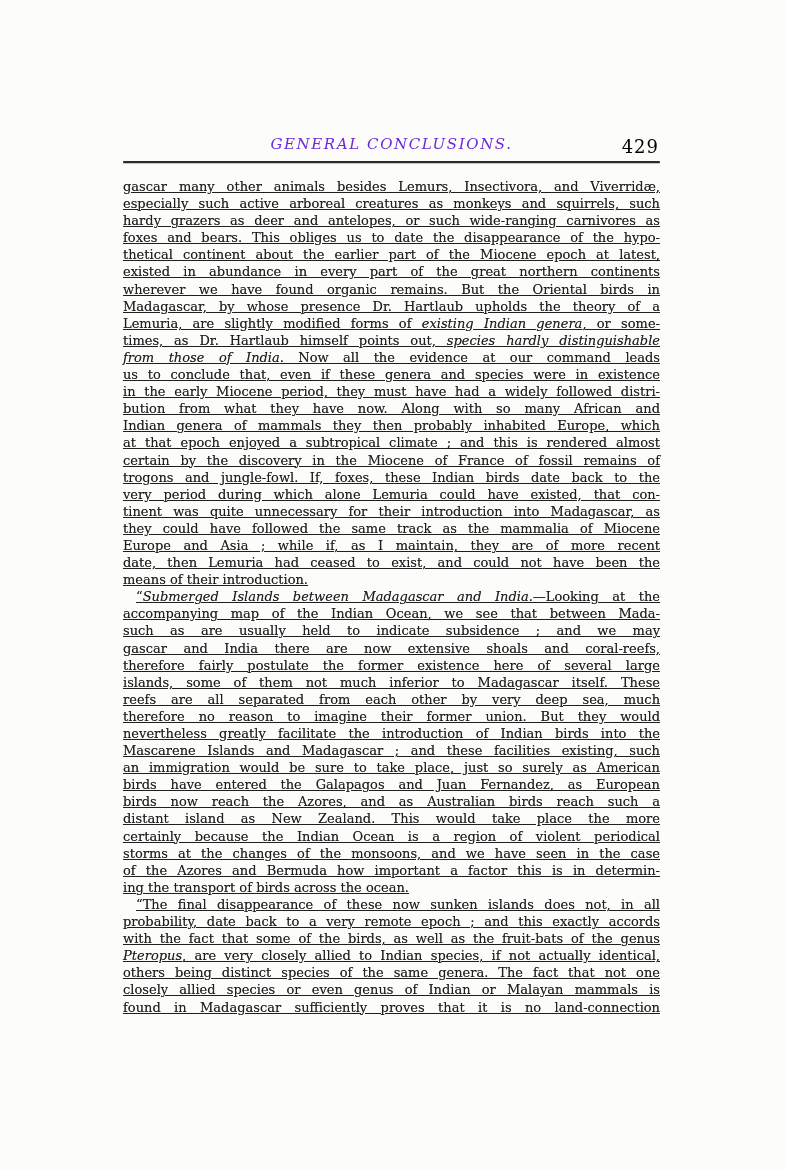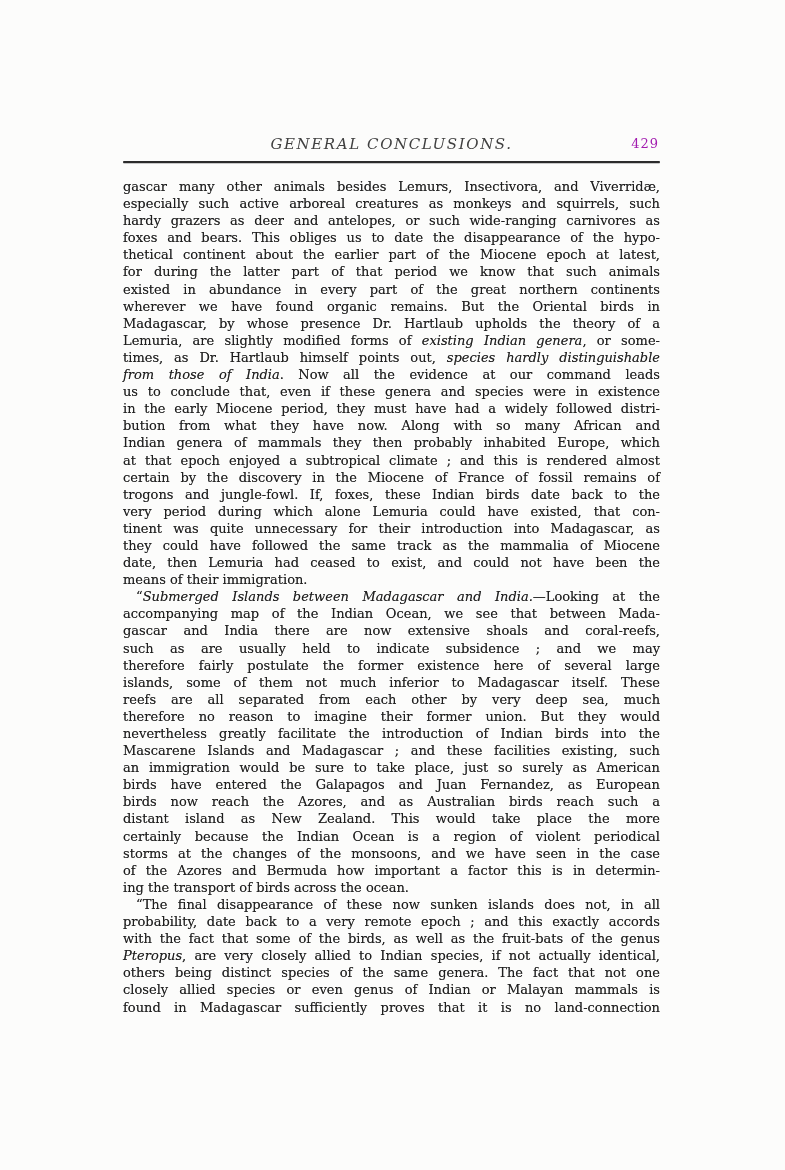--- a/index.html
+++ b/index.html
@@ -28,30 +28,30 @@
   }
   .running-head {
     position: absolute;
     left: 0;
     right: 0;
     top: 0;
     text-align: center;
     font-style: italic;
     font-size: 15px;
     letter-spacing: 1.6px;
-    color: #404040;
+    color: #6d28d9;
     white-space: nowrap;
   }
   .page-number {
     position: absolute;
     right: 1px;
     top: 1px;
-    font-size: 13px;
+    font-size: 18px;
     letter-spacing: 1px;
-    color: #a21caf;
+    color: #000000;
   }
   .head-rule {
     position: absolute;
     left: 123px;
     top: 161px;
     width: 537px;
     height: 2px;
     background: #2b2b2b;
     box-shadow: 0 0.5px 0.6px rgba(20,20,20,0.45);
     border-radius: 1px;
@@ -61,20 +61,21 @@
     left: 123px;
     top: 178px;
     width: 537px;
     font-size: 13px;
     line-height: 17.1px;
     text-shadow: 0 0 0.35px rgba(25,25,25,0.55);
   }
   .line {
     text-align: justify;
     text-align-last: justify;
+    text-decoration: underline;
   }
   .line.para-end {
     text-align-last: left;
   }
   .line.indent {
     text-indent: 13px;
   }
   .seg.italic {
     font-style: italic;
   }
@@ -87,43 +88,43 @@
     <div class="running-head">GENERAL CONCLUSIONS.</div>
     <div class="page-number">429</div>
   </div>
   <div class="head-rule"></div>
   <div class="text-block">
       <div class="line"><span class="seg">gascar many other animals besides Lemurs, Insectivora, and Viverridæ,</span></div>
       <div class="line"><span class="seg">especially such active arboreal creatures as monkeys and squirrels, such</span></div>
       <div class="line"><span class="seg">hardy grazers as deer and antelopes, or such wide-ranging carnivores as</span></div>
       <div class="line"><span class="seg">foxes and bears. This obliges us to date the disappearance of the hypo-</span></div>
       <div class="line"><span class="seg">thetical continent about the earlier part of the Miocene epoch at latest,</span></div>
-      <div class="line"><span class="seg">for during the latter part of that period we know that such animals</span></div>
       <div class="line"><span class="seg">existed in abundance in every part of the great northern continents</span></div>
       <div class="line"><span class="seg">wherever we have found organic remains. But the Oriental birds in</span></div>
       <div class="line"><span class="seg">Madagascar, by whose presence Dr. Hartlaub upholds the theory of a</span></div>
       <div class="line"><span class="seg">Lemuria, are slightly modified forms of </span><span class="seg italic">existing Indian genera</span><span class="seg">, or some-</span></div>
       <div class="line"><span class="seg">times, as Dr. Hartlaub himself points out, </span><span class="seg italic">species hardly distinguishable</span></div>
       <div class="line"><span class="seg italic">from those of India</span><span class="seg">. Now all the evidence at our command leads</span></div>
       <div class="line"><span class="seg">us to conclude that, even if these genera and species were in existence</span></div>
       <div class="line"><span class="seg">in the early Miocene period, they must have had a widely followed distri-</span></div>
       <div class="line"><span class="seg">bution from what they have now. Along with so many African and</span></div>
       <div class="line"><span class="seg">Indian genera of mammals they then probably inhabited Europe, which</span></div>
       <div class="line"><span class="seg">at that epoch enjoyed a subtropical climate ; and this is rendered almost</span></div>
       <div class="line"><span class="seg">certain by the discovery in the Miocene of France of fossil remains of</span></div>
       <div class="line"><span class="seg">trogons and jungle-fowl. If, foxes, these Indian birds date back to the</span></div>
       <div class="line"><span class="seg">very period during which alone Lemuria could have existed, that con-</span></div>
       <div class="line"><span class="seg">tinent was quite unnecessary for their introduction into Madagascar, as</span></div>
       <div class="line"><span class="seg">they could have followed the same track as the mammalia of Miocene</span></div>
+      <div class="line"><span class="seg">Europe and Asia ; while if, as I maintain, they are of more recent</span></div>
       <div class="line"><span class="seg">date, then Lemuria had ceased to exist, and could not have been the</span></div>
-      <div class="line para-end"><span class="seg">means of their immigration.</span></div>
+      <div class="line para-end"><span class="seg">means of their introduction.</span></div>
       <div class="line indent"><span class="seg">“</span><span class="seg italic">Submerged Islands between Madagascar and India.</span><span class="seg">—Looking at the</span></div>
       <div class="line"><span class="seg">accompanying map of the Indian Ocean, we see that between Mada-</span></div>
+      <div class="line"><span class="seg">such as are usually held to indicate subsidence ; and we may</span></div>
       <div class="line"><span class="seg">gascar and India there are now extensive shoals and coral-reefs,</span></div>
-      <div class="line"><span class="seg">such as are usually held to indicate subsidence ; and we may</span></div>
       <div class="line"><span class="seg">therefore fairly postulate the former existence here of several large</span></div>
       <div class="line"><span class="seg">islands, some of them not much inferior to Madagascar itself. These</span></div>
       <div class="line"><span class="seg">reefs are all separated from each other by very deep sea, much</span></div>
       <div class="line"><span class="seg">therefore no reason to imagine their former union. But they would</span></div>
       <div class="line"><span class="seg">nevertheless greatly facilitate the introduction of Indian birds into the</span></div>
       <div class="line"><span class="seg">Mascarene Islands and Madagascar ; and these facilities existing, such</span></div>
       <div class="line"><span class="seg">an immigration would be sure to take place, just so surely as American</span></div>
       <div class="line"><span class="seg">birds have entered the Galapagos and Juan Fernandez, as European</span></div>
       <div class="line"><span class="seg">birds now reach the Azores, and as Australian birds reach such a</span></div>
       <div class="line"><span class="seg">distant island as New Zealand. This would take place the more</span></div>

